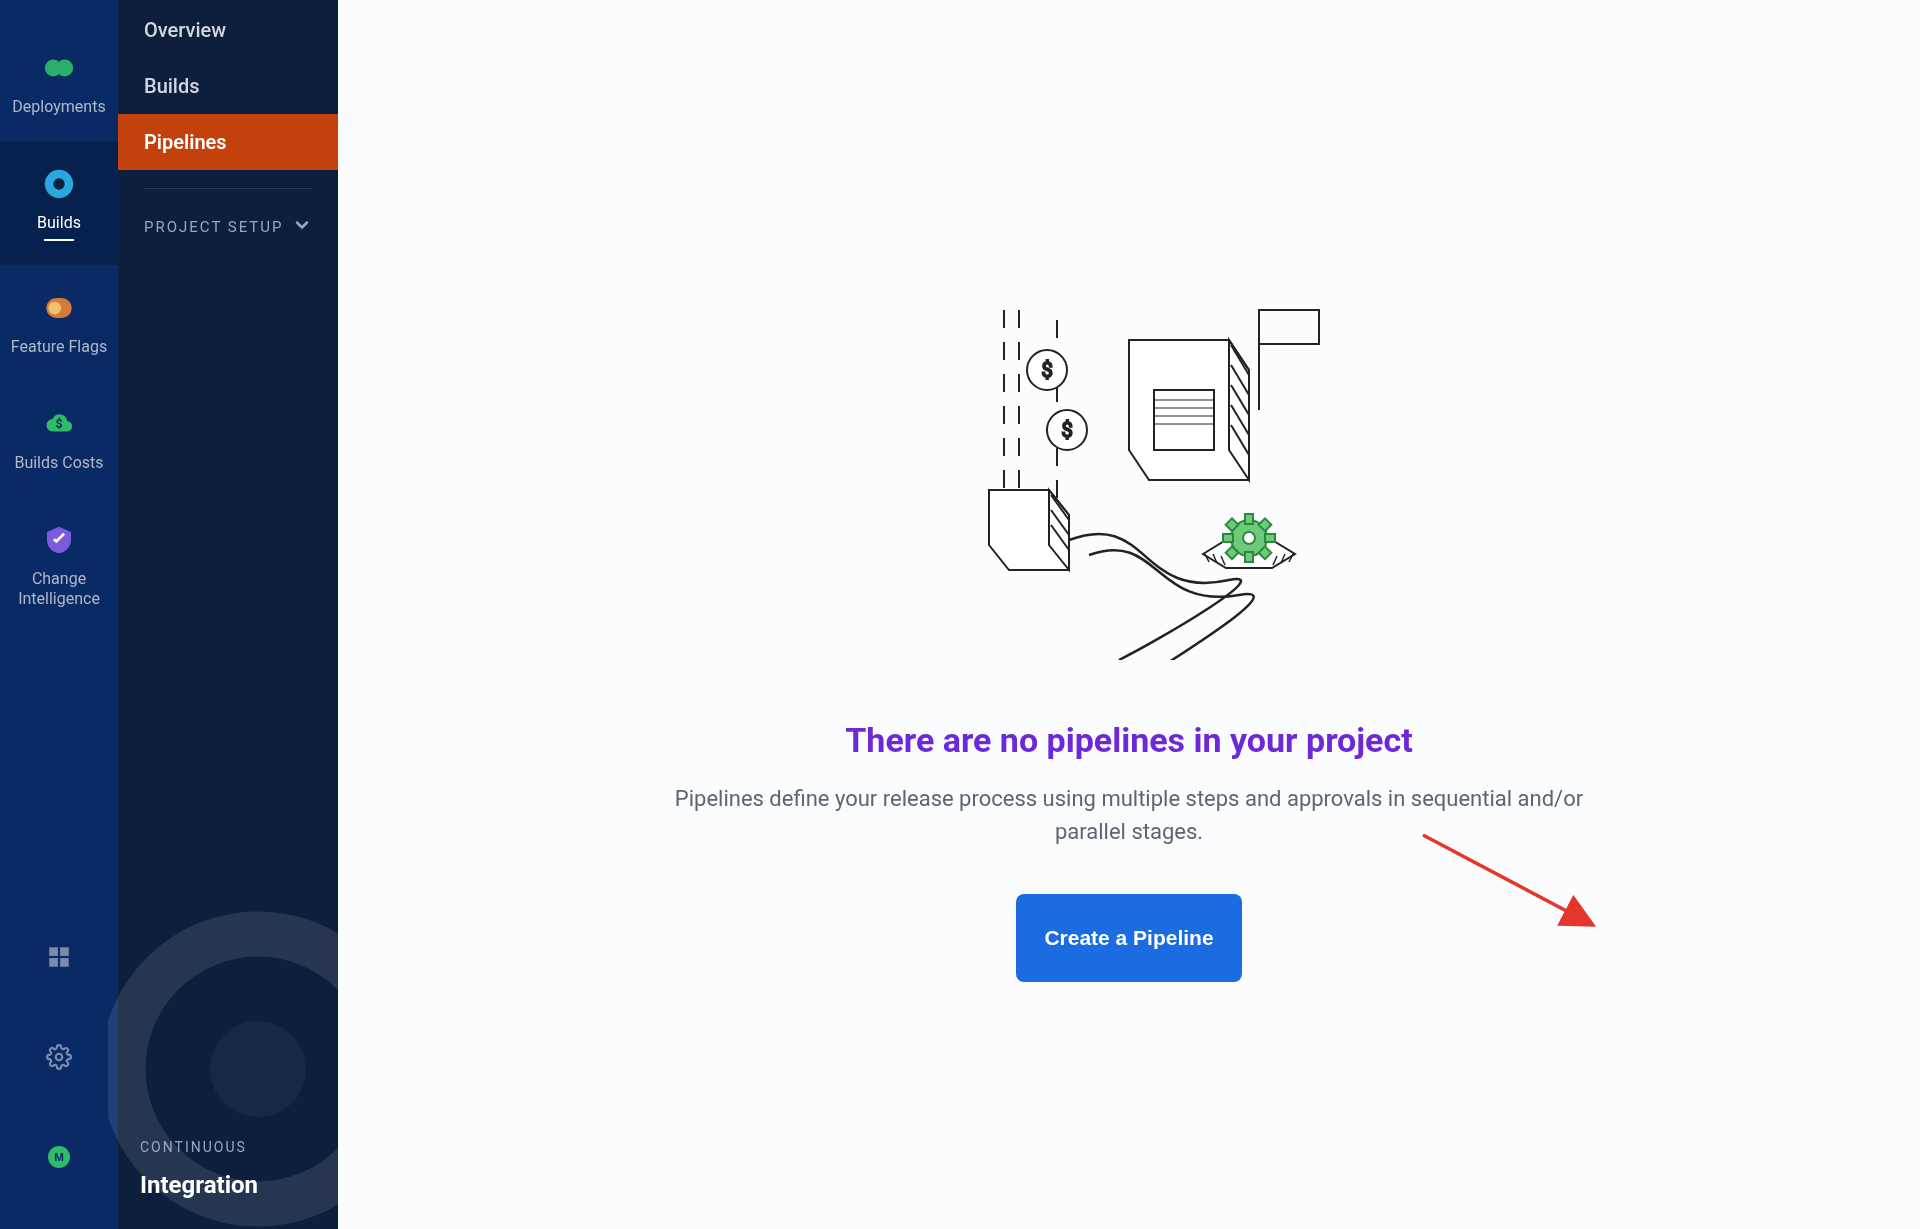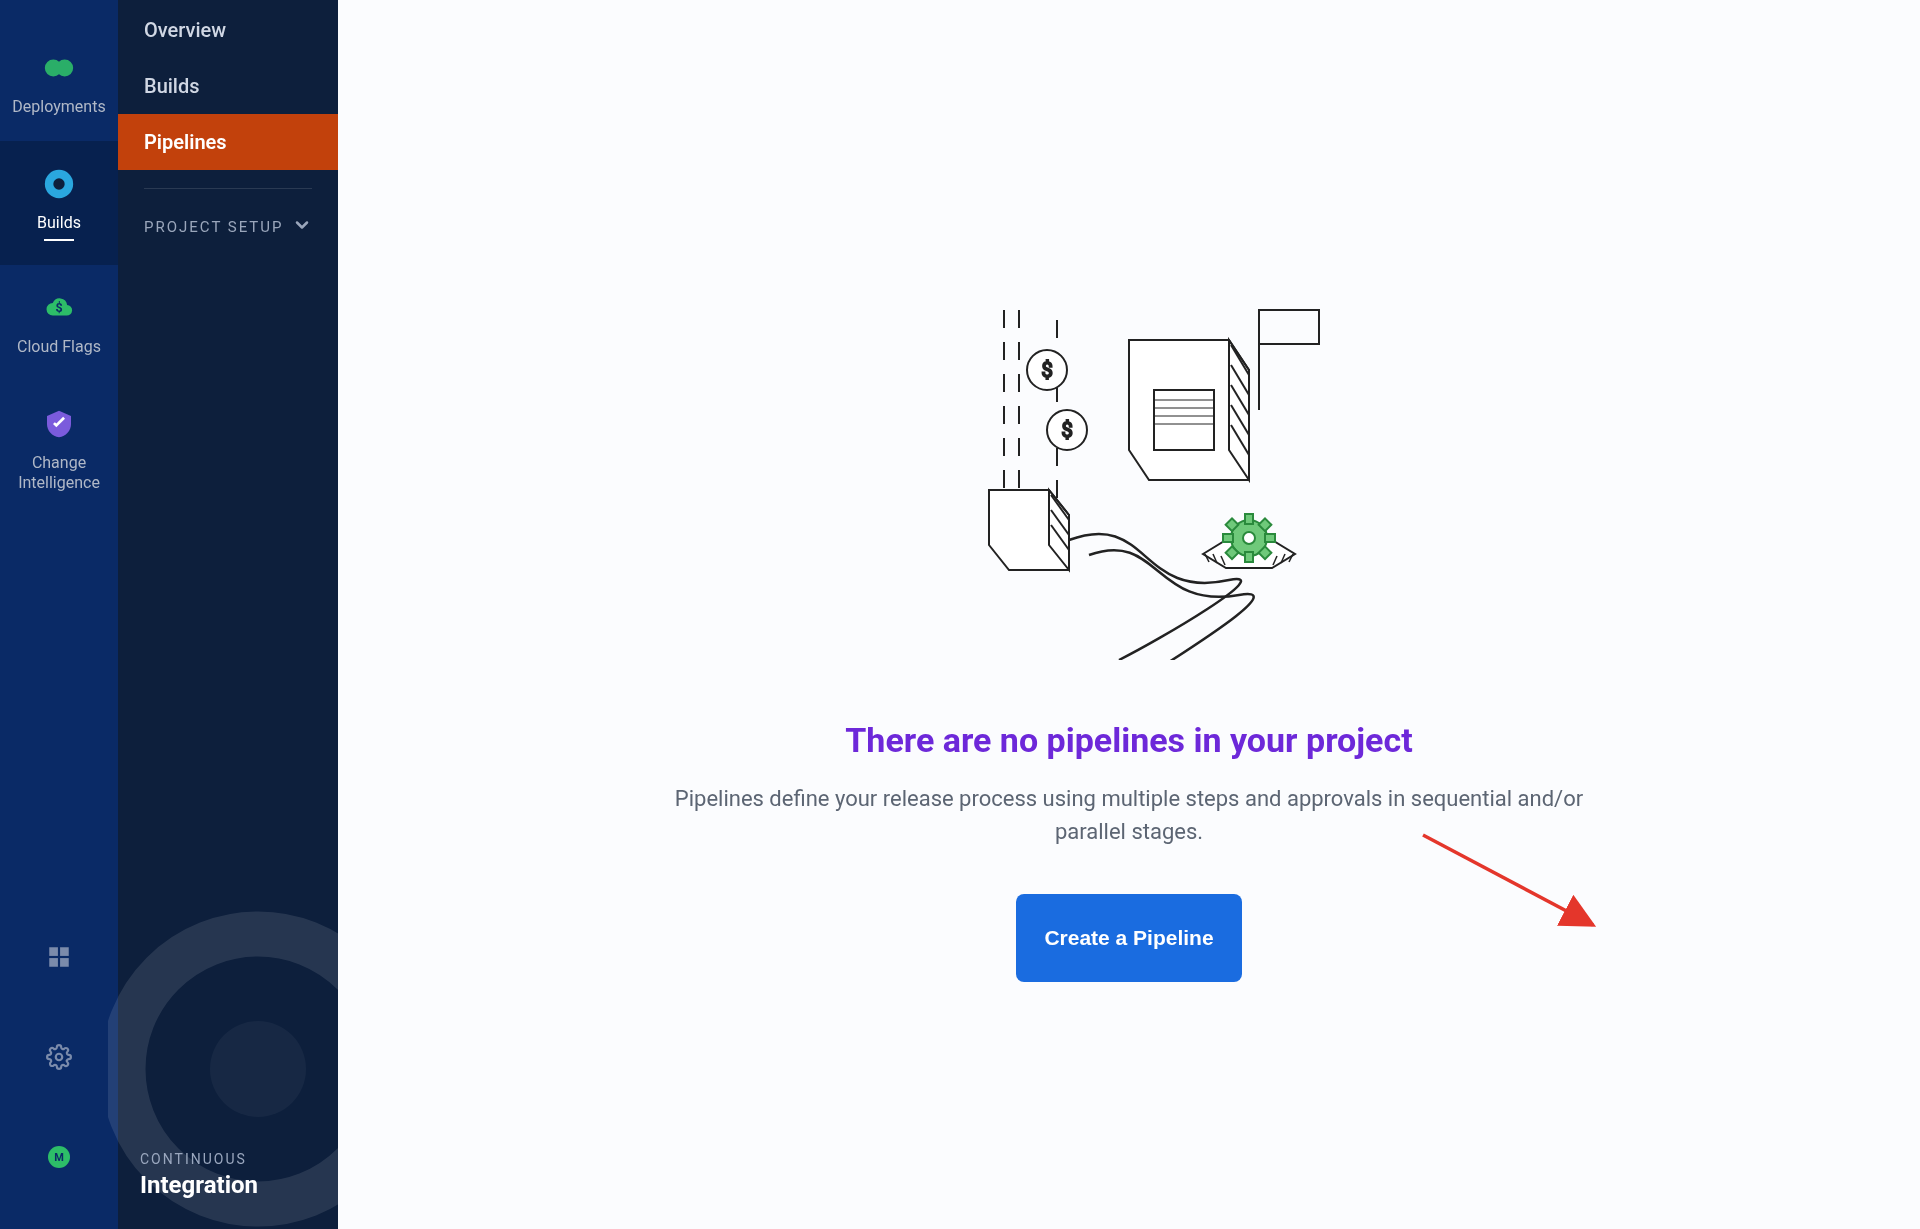--- a/index.html
+++ b/index.html
@@ -99,21 +99,21 @@
   }
   .side-footer .small {
     font-size: 14px;
     letter-spacing: 2px;
     color: #9aa7be;
   }
   .side-footer .big {
     font-size: 24px;
     font-weight: 700;
     color: #fff;
-    margin-top: 4px;
+    margin-top: 16px;
   }
 
   .bg-shape {
     position:absolute;
     bottom: 0;
     right: -70px;
     width: 300px; height: 320px;
     opacity: 0.1;
     pointer-events:none;
   }
@@ -189,29 +189,38 @@
         <svg viewBox="0 0 24 24" width="34" height="34">
           <circle cx="12" cy="12" r="10" fill="#2aa7df"></circle>
           <circle cx="12" cy="12" r="4" fill="#0d1f3c"></circle>
           <rect x="17" y="5" width="6" height="2" transform="rotate(45 17 5)" fill="#2aa7df"></rect>
         </svg>
       </span>
       <span class="lbl">Builds</span>
       <span class="underline"></span>
     </div>
 
+    <div class="rail-item">
+      <span class="ic">
+        <svg viewBox="0 0 24 24" width="34" height="34">
+          <rect x="3" y="5" width="18" height="14" rx="7" fill="#d67a3a"></rect>
+          <circle cx="9" cy="12" r="4.5" fill="#f2c26b"></circle>
+        </svg>
+      </span>
+      <span class="lbl">Feature Flags</span>
+    </div>
 
     <div class="rail-item">
       <span class="ic">
         <svg viewBox="0 0 24 24" width="34" height="30">
           <path fill="#2dbd68" d="M7 18a5 5 0 0 1 0-10 6 6 0 0 1 11.5 1.5A4 4 0 0 1 18 18H7z"></path>
           <text x="12" y="15" text-anchor="middle" font-size="10" font-weight="bold" fill="#0a2a66">$</text>
         </svg>
       </span>
-      <span class="lbl">Cloud Flags</span>
+      <span class="lbl">Builds Costs</span>
     </div>
 
     <div class="rail-item">
       <span class="ic">
         <svg viewBox="0 0 24 24" width="32" height="32">
           <path fill="#7b5bdc" d="M12 2l9 4v6c0 5-3.8 9.4-9 10-5.2-.6-9-5-9-10V6l9-4z"></path>
           <path fill="#fff" d="M10 14.5l-2.5-2.5 1.4-1.4L10 11.7l5.1-5.1 1.4 1.4z"></path>
         </svg>
       </span>
       <span class="lbl" style="white-space:pre-line">Change

